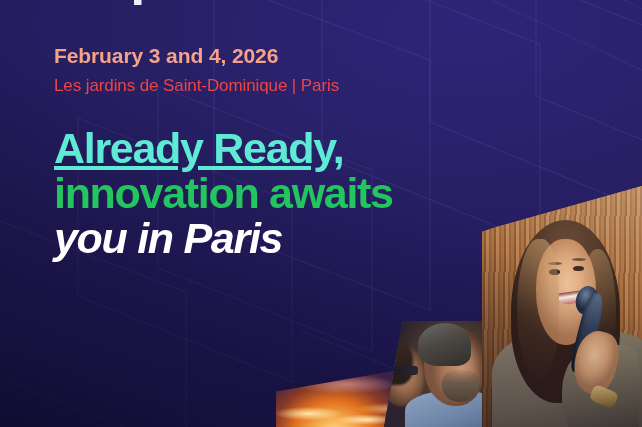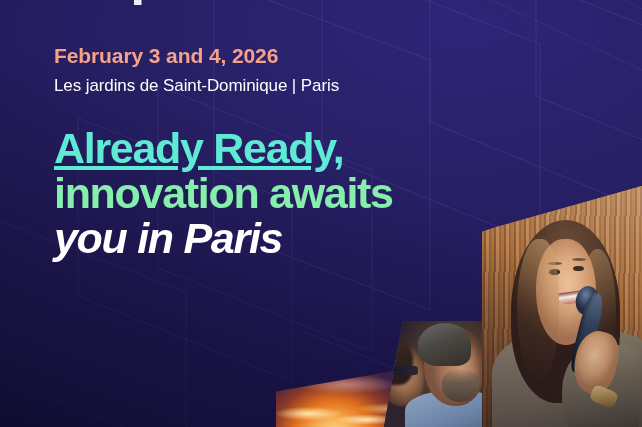--- a/index.html
+++ b/index.html
@@ -245,36 +245,36 @@
   .eyebrow{
     position:absolute;left:46px;top:44px;
     font-size:21px;font-weight:bold;
     letter-spacing:-.1px;
     color:#F5A288;
     white-space:nowrap;
   }
   .venue{
     position:absolute;left:46px;top:76px;
     font-size:17px;font-weight:normal;
-    color:#ffffff;
+    color:#ef4444;
     letter-spacing:-.1px;
     white-space:nowrap;
   }
 
   .headline{
     position:absolute;left:46px;top:126px;
     font-size:43px;
     font-weight:bold;
     line-height:45px;
     letter-spacing:-1.3px;
     color:#FFFFFF;
     white-space:nowrap;
   }
   .headline .l1{color:#5eead4;display:block;text-decoration:underline;}
-  .headline .l2{color:#86efac;display:block;}
+  .headline .l2{color:#22c55e;display:block;}
   .headline .l3{color:#FFFFFF;display:block;font-style:italic;}
 </style>
 </head>
 <body>
 
 <div class="stage">
 
   <div class="bg-base"></div>
 
   <div class="lines">

